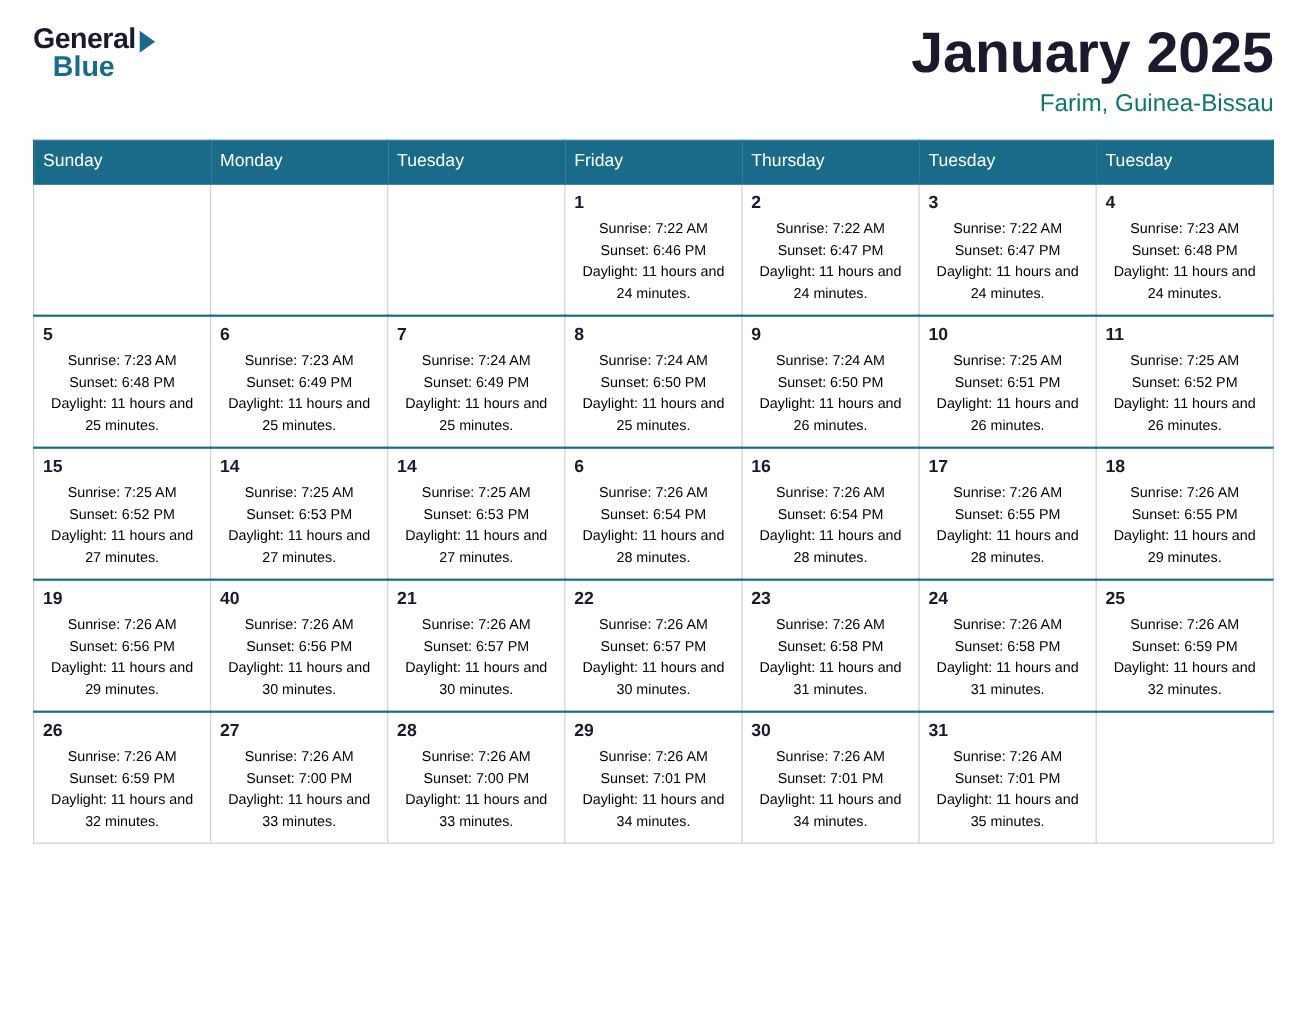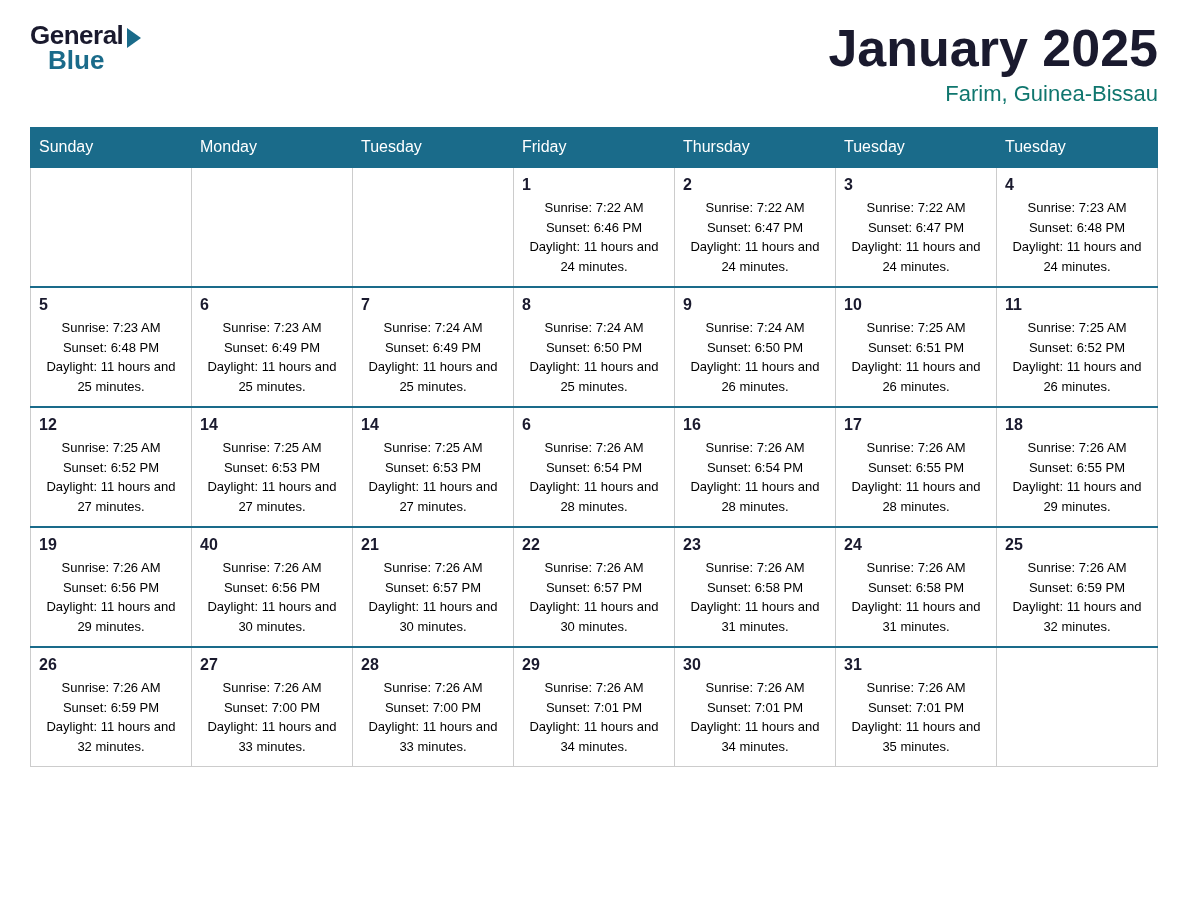--- a/index.html
+++ b/index.html
@@ -178,21 +178,21 @@
           <div class="day-number">10</div>
           <div class="day-info">Sunrise: 7:25 AM<br>Sunset: 6:51 PM<br>Daylight: 11 hours and 26 minutes.</div>
         </td>
         <td>
           <div class="day-number">11</div>
           <div class="day-info">Sunrise: 7:25 AM<br>Sunset: 6:52 PM<br>Daylight: 11 hours and 26 minutes.</div>
         </td>
       </tr>
       <tr>
         <td>
-          <div class="day-number">12</div>
+          <div class="day-number">15</div>
           <div class="day-info">Sunrise: 7:25 AM<br>Sunset: 6:52 PM<br>Daylight: 11 hours and 27 minutes.</div>
         </td>
         <td>
           <div class="day-number">14</div>
           <div class="day-info">Sunrise: 7:25 AM<br>Sunset: 6:53 PM<br>Daylight: 11 hours and 27 minutes.</div>
         </td>
         <td>
           <div class="day-number">14</div>
           <div class="day-info">Sunrise: 7:25 AM<br>Sunset: 6:53 PM<br>Daylight: 11 hours and 27 minutes.</div>
         </td>

